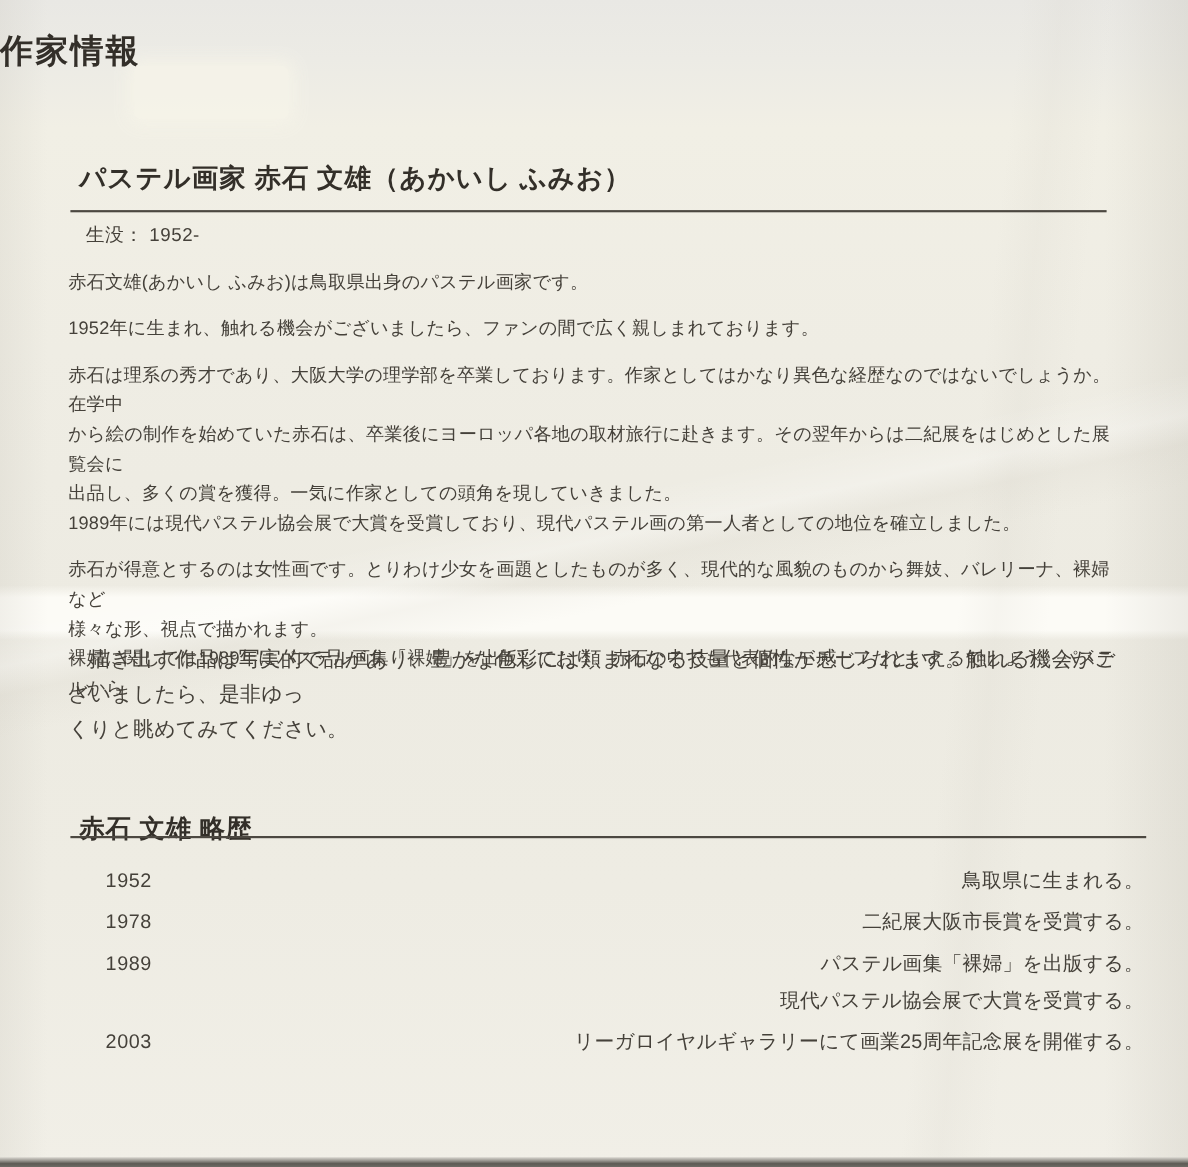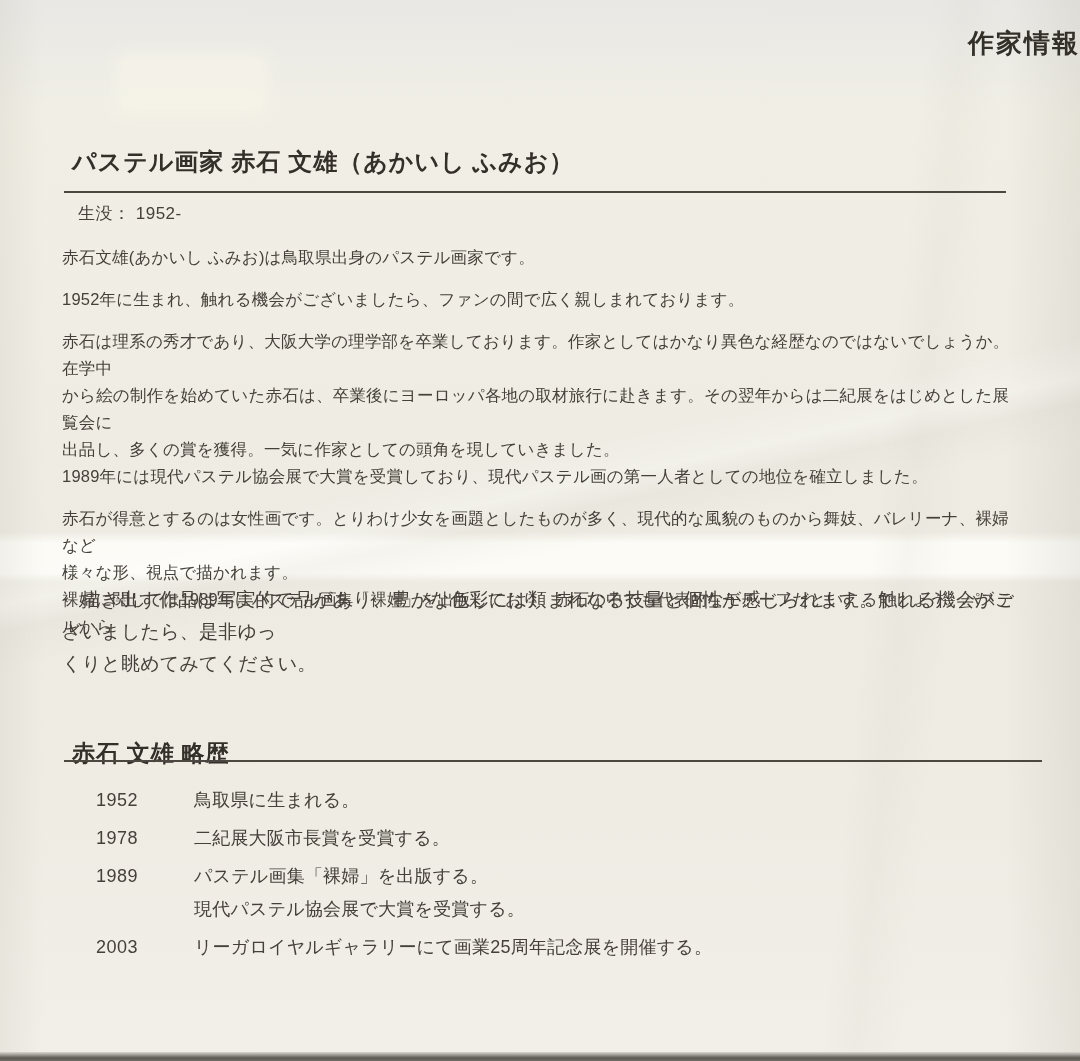--- a/index.html
+++ b/index.html
@@ -39,23 +39,23 @@
     position: absolute; left: 0; top: 532px; width: 1080px; height: 50px;
     background: linear-gradient(180deg, rgba(252,251,246,0) 0%, #fcfbf6 22%, #fcfbf6 82%, rgba(252,251,246,0) 100%);
   }
   .bottom-edge {
     position: absolute; left: 0; bottom: 0; width: 1080px; height: 9px;
     background: linear-gradient(180deg, #d9d7d0 0%, #a3a09a 30%, #5d5a54 65%, #6e6b65 100%);
   }
 
   .doc-title {
     position: absolute; left: 0; top: 26px; width: 1080px;
-    text-align: right;
+    text-align: left;
     font-family: "Liberation Serif", "DejaVu Serif", serif;
-    font-weight: 700; font-size: 26px; color: #332f29;
+    font-weight: 700; font-size: 30px; color: #332f29;
     letter-spacing: 2px;
   }
 
   .section-heading {
     position: absolute; left: 72px;
     font-family: "Liberation Serif", "DejaVu Serif", serif;
     font-weight: 700; color: #332f29;
     letter-spacing: 1px;
   }
   #profile-heading { top: 146px; font-size: 24px; }
@@ -93,21 +93,21 @@
     font-size: 18px;
   }
   .trow {
     display: flex; margin-bottom: 5px; line-height: 33px;
   }
   .tyear {
     width: 98px; flex: 0 0 98px; padding-left: 16px;
     letter-spacing: 0.5px;
   }
   .tevents {
-    flex: 1; white-space: pre-line; letter-spacing: 0.2px;
+    flex: 1; white-space: pre-line; letter-spacing: 0.2px; text-align: right;
   }
 </style>
 </head>
 <body>
 
 <div class="paper">
 
   <div class="light-patch"></div>
   <div class="photo-seam"></div>
   <div class="edge-shade"></div>

